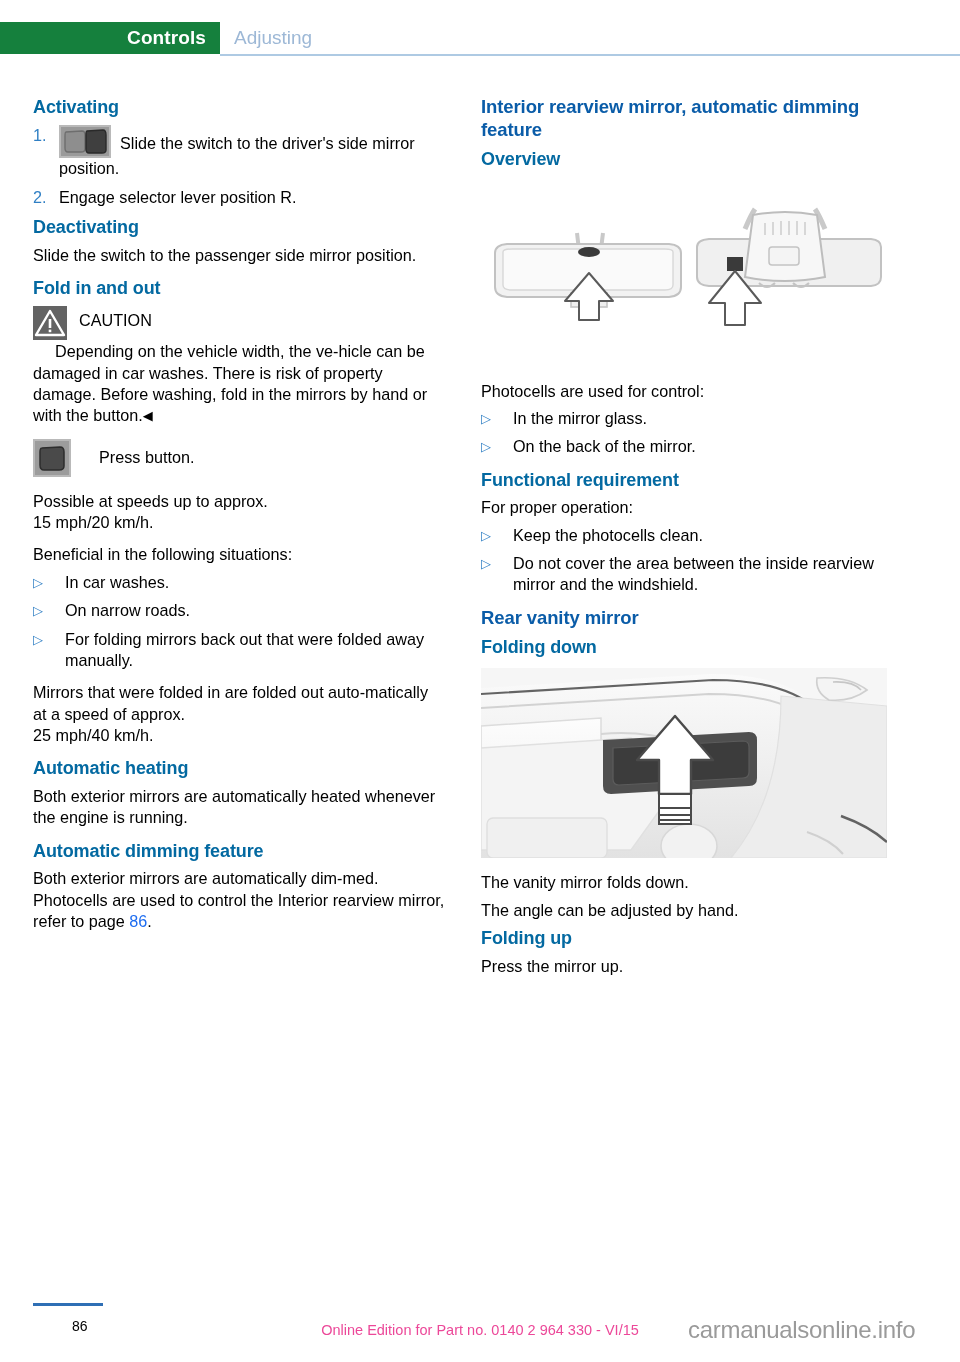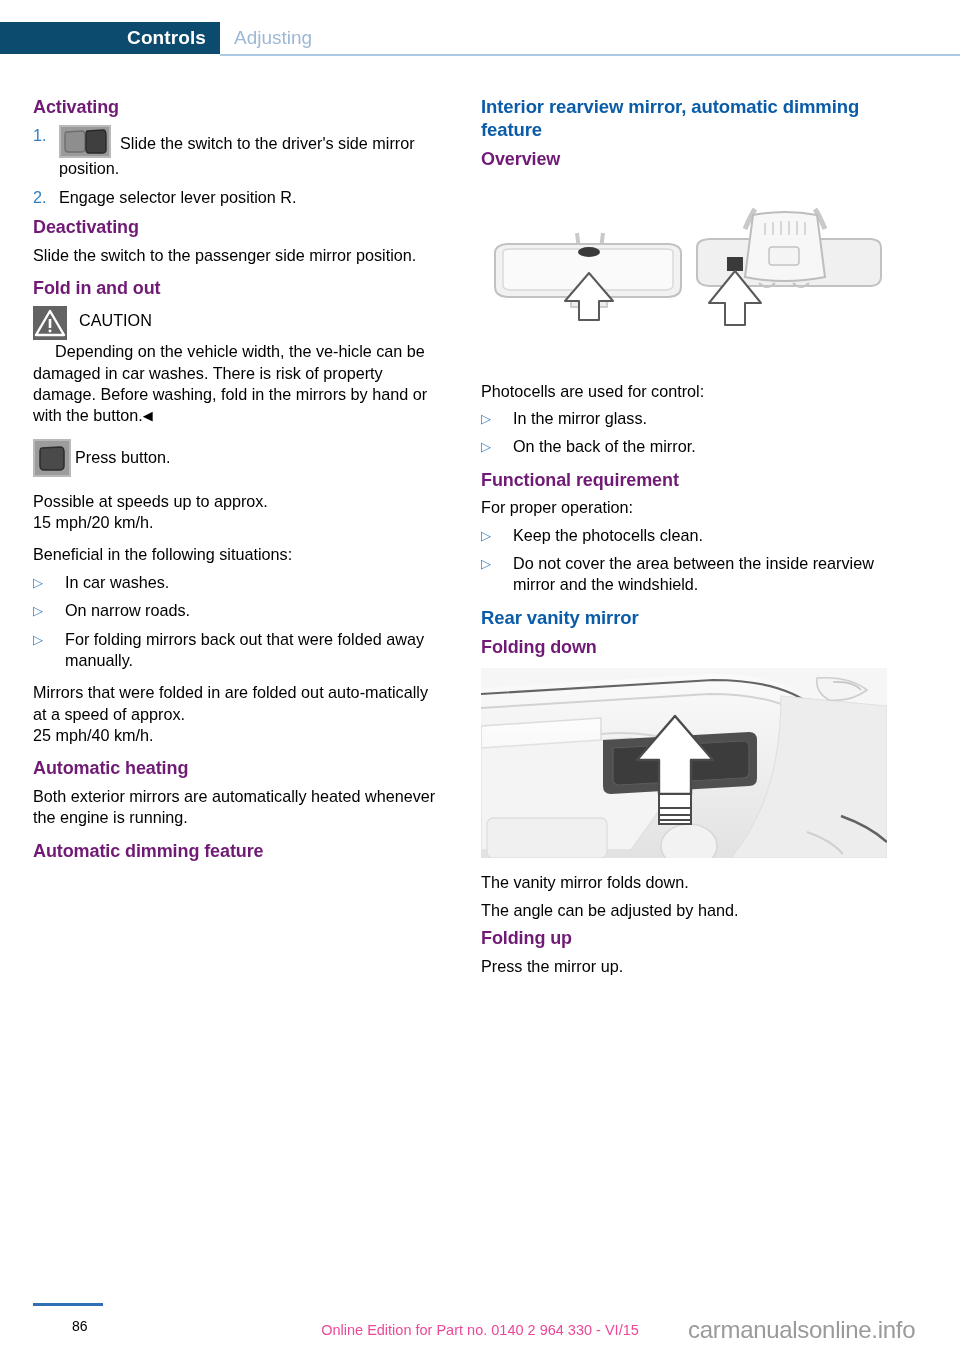--- a/index.html
+++ b/index.html
@@ -25,21 +25,21 @@
   }
   .header-tabbar {
     position: absolute;
     top: 22px; left: 0;
     width: 960px;
     height: 32px;
     display: flex;
     align-items: stretch;
   }
   .tab-active {
-    background: #0c4a6e;
+    background: #15803d;
     color: #ffffff;
     font-weight: bold;
     font-size: 19px;
     width: 220px;
     display: flex;
     align-items: center;
     justify-content: flex-end;
     padding-right: 14px;
     box-sizing: border-box;
     letter-spacing: 0.1px;
@@ -74,21 +74,21 @@
     font-size: 18.5px;
     font-weight: bold;
     color: #0a5ca8;
     margin: 0 0 6px 0;
     line-height: 1.24;
     letter-spacing: -0.1px;
   }
   h2.sub {
     font-size: 18px;
     font-weight: bold;
-    color: #701a75;
+    color: #0369a1;
     margin: 0 0 6px 0;
     line-height: 1.26;
     letter-spacing: -0.1px;
   }
   .gap-lg { margin-top: 26px; }
   .gap-md { margin-top: 20px; }
   .gap-sm { margin-top: 13px; }
 
   
   p.body {
@@ -161,21 +161,21 @@
     align-items: flex-start;
     margin-bottom: 1px;
   }
   .caution-word { padding-top: 4px; }
   .caution-body { margin: 0; text-indent: 22px; }
   .endmark { font-size: 13px; vertical-align: 1px; }
 
   .pressrow {
     display: flex;
     align-items: center;
-    gap: 4px;
+    gap: 28px;
     margin: 12px 0 14px 0;
     font-size: 16.2px;
   }
 
   
   .fig-mirrors {
     margin: 24px 0 26px 0;
     width: 412px;
     height: 160px;
   }
@@ -299,20 +299,21 @@
     </div>
   </div>
 
   <p class="body" style="white-space:pre-line">Mirrors that were folded in are folded out auto-matically at a speed of approx.
 25 mph/40 km/h.</p>
 
   <h2 class="sub gap-md">Automatic heating</h2>
   <p class="body">Both exterior mirrors are automatically heated whenever the engine is running.</p>
 
   <h2 class="sub gap-md">Automatic dimming feature</h2>
+  <p class="body"><span>Both exterior mirrors are automatically dim-med. Photocells are used to control the Interior rearview mirror, refer to page </span><span class="pagelink">86</span><span>.</span></p>
 
 </div>
 
 <div class="col col-right">
 
   <h1 class="sect">Interior rearview mirror, automatic dimming feature</h1>
 
   <h2 class="sub gap-sm">Overview</h2>
 
   <div class="fig-mirrors">

